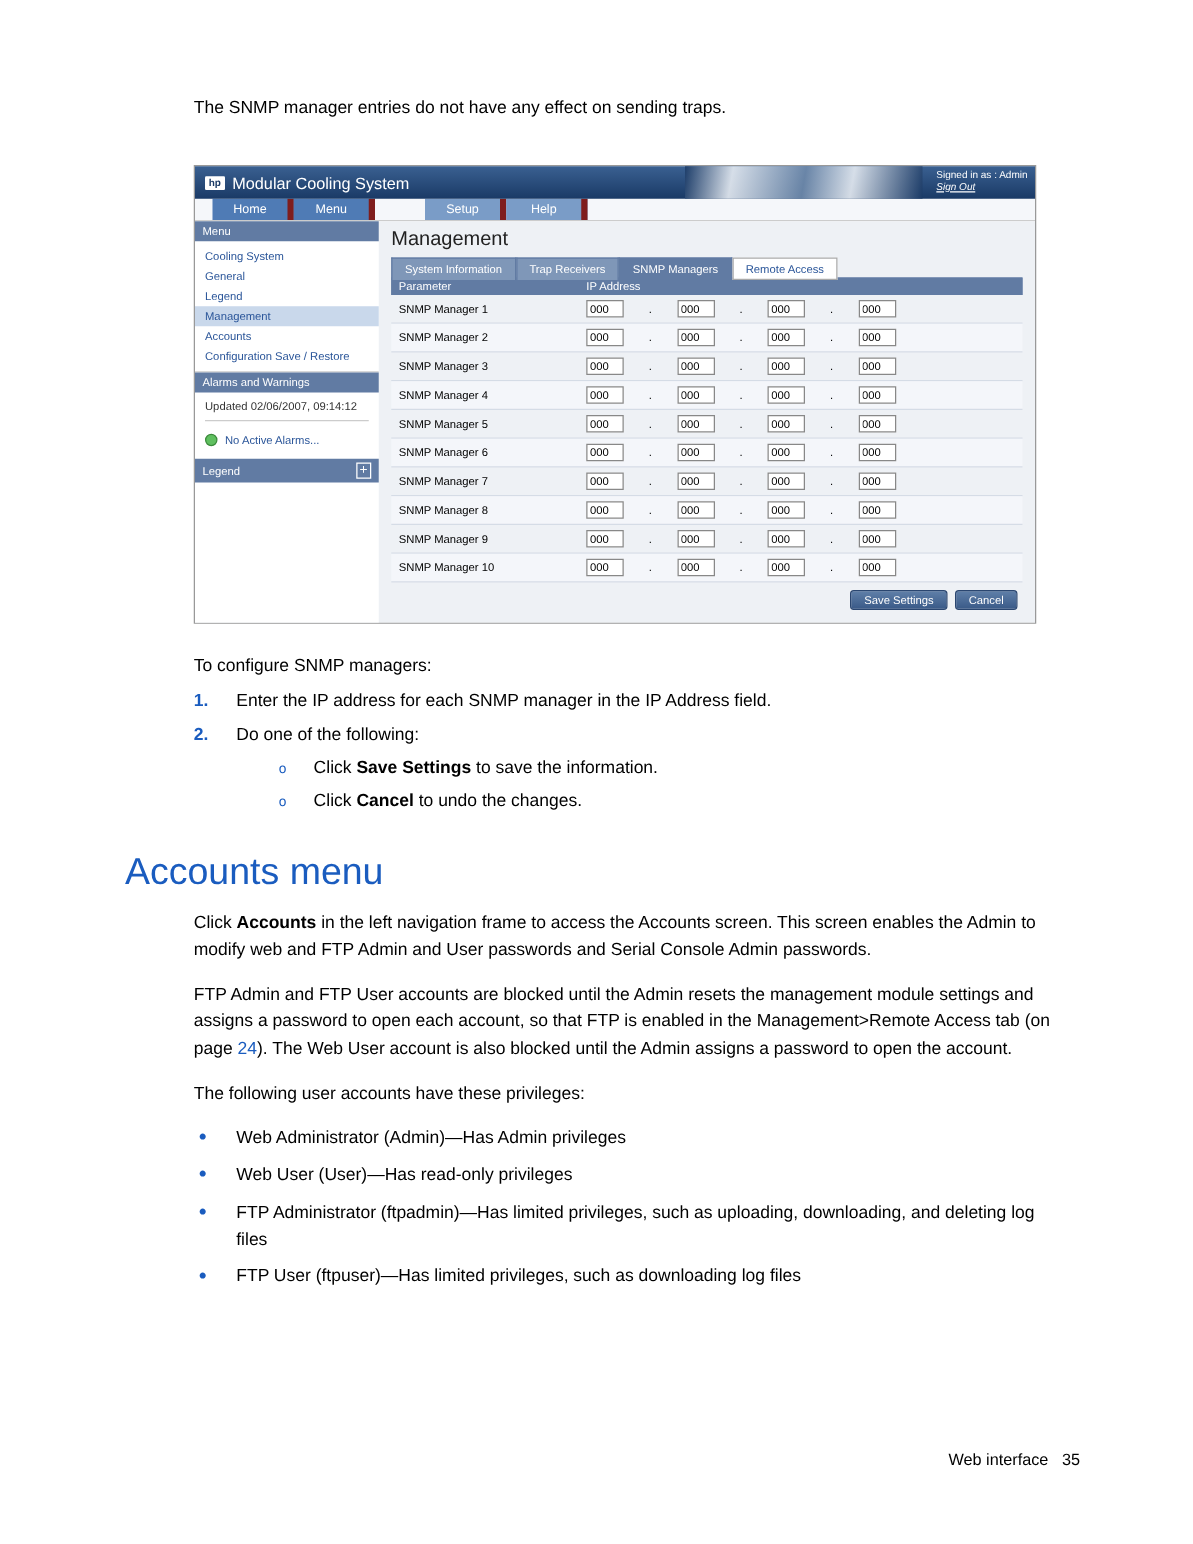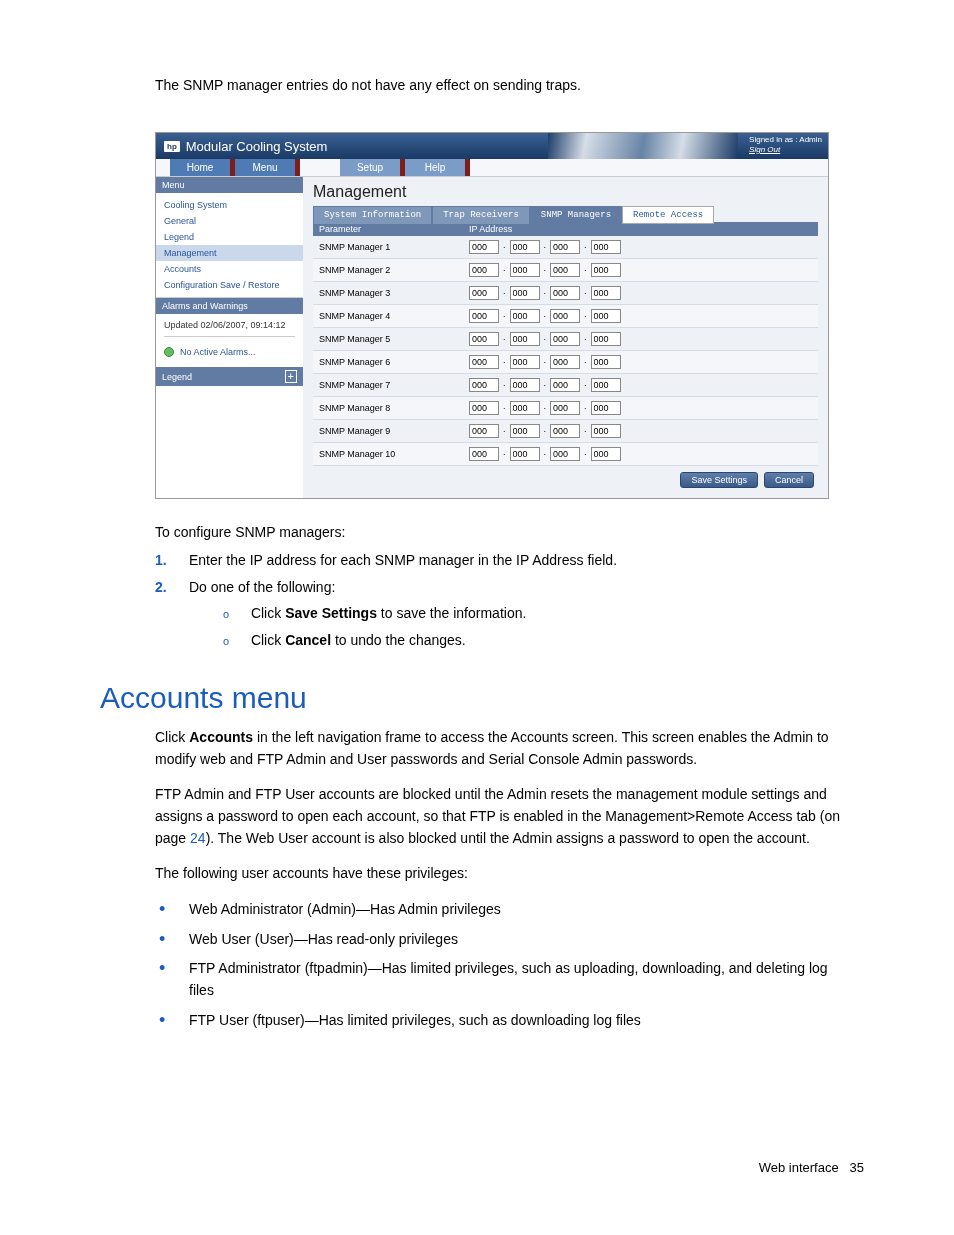--- a/index.html
+++ b/index.html
@@ -58,33 +58,33 @@
   .side-list { padding: 4px 0; border-bottom:1px solid #ccc;}
   .side-item { padding: 3px 8px; color:#2a5599; cursor:pointer; }
   .side-item.sel { background:#c9d8eb; }
   .alarms-body { padding:6px 8px; color:#333; }
   .alarms-body hr { border:none; border-top:1px solid #ccc; margin:6px 0;}
   .alarm-line { display:flex; align-items:center; gap:6px; padding: 4px 0; color:#2a5599;}
   .alarm-dot { width:10px; height:10px; border-radius:50%; background:#5fbf5f; border:1px solid #3a8a3a;}
   .legend-plus { font-size:11px; border:1px solid #fff; padding:0 2px; line-height:1;}
   .ss-main { flex:1; padding:6px 10px; }
   .mgmt-title { font-size:16px; color:#222; margin-bottom:4px;}
-  .tabrow { display:flex; font-size:9px;font-family:Liberation Mono, monospace; }
+  .tabrow { display:flex; font-size:9px; }
   .tabrow .tab {
     padding:3px 10px; background:#7f97b8; color:#fff; border:1px solid #617ba3; border-bottom:none;
     position:relative; top:1px; cursor:pointer;
   }
   .tabrow .tab.active { background:#617ba3;}
   .tabrow .tab.inactive { background:#fff; color:#2a5599; border:1px solid #aaa;}
   .tbl { width:100%; font-size:9px; border-top:14px solid #617ba3; margin-top:-1px; }
   .tbl-hdrrow { background:#617ba3; color:#fff; display:flex; padding:0 6px; margin-top:-14px; height:14px; align-items:center;}
   .col-param { width:150px; }
   .tbl-body .row { display:flex; align-items:center; padding:4px 6px; border-bottom:1px solid #d5dce6;}
   .tbl-body .row:nth-child(even){ background:#f4f6fa;}
-  .ip-group { display:flex; gap:4px; align-items:flex-start;}
+  .ip-group { display:flex; gap:20px; align-items:center;}
   .ip-oct { width:30px; height:14px; font-size:9px; border:1px solid #888; text-align:left; padding:0 2px;}
   .btnrow { display:flex; justify-content:flex-end; gap:6px; padding:6px 4px 4px; }
   .ss-btn {
     font-size:9px; color:#fff; background:linear-gradient(#5f7fa8,#3a5a88);
     border:1px solid #2a4670; border-radius:3px; padding:2px 10px; cursor:pointer;
   }
   .after { padding-left:55px; margin-top:22px; line-height:1.6;}
   ol.steps { list-style:none; margin-top:6px;}
   ol.steps > li { display:flex; margin:4px 0;}
   ol.steps .num { color:#1a5cbf; font-weight:bold; width:34px;}

